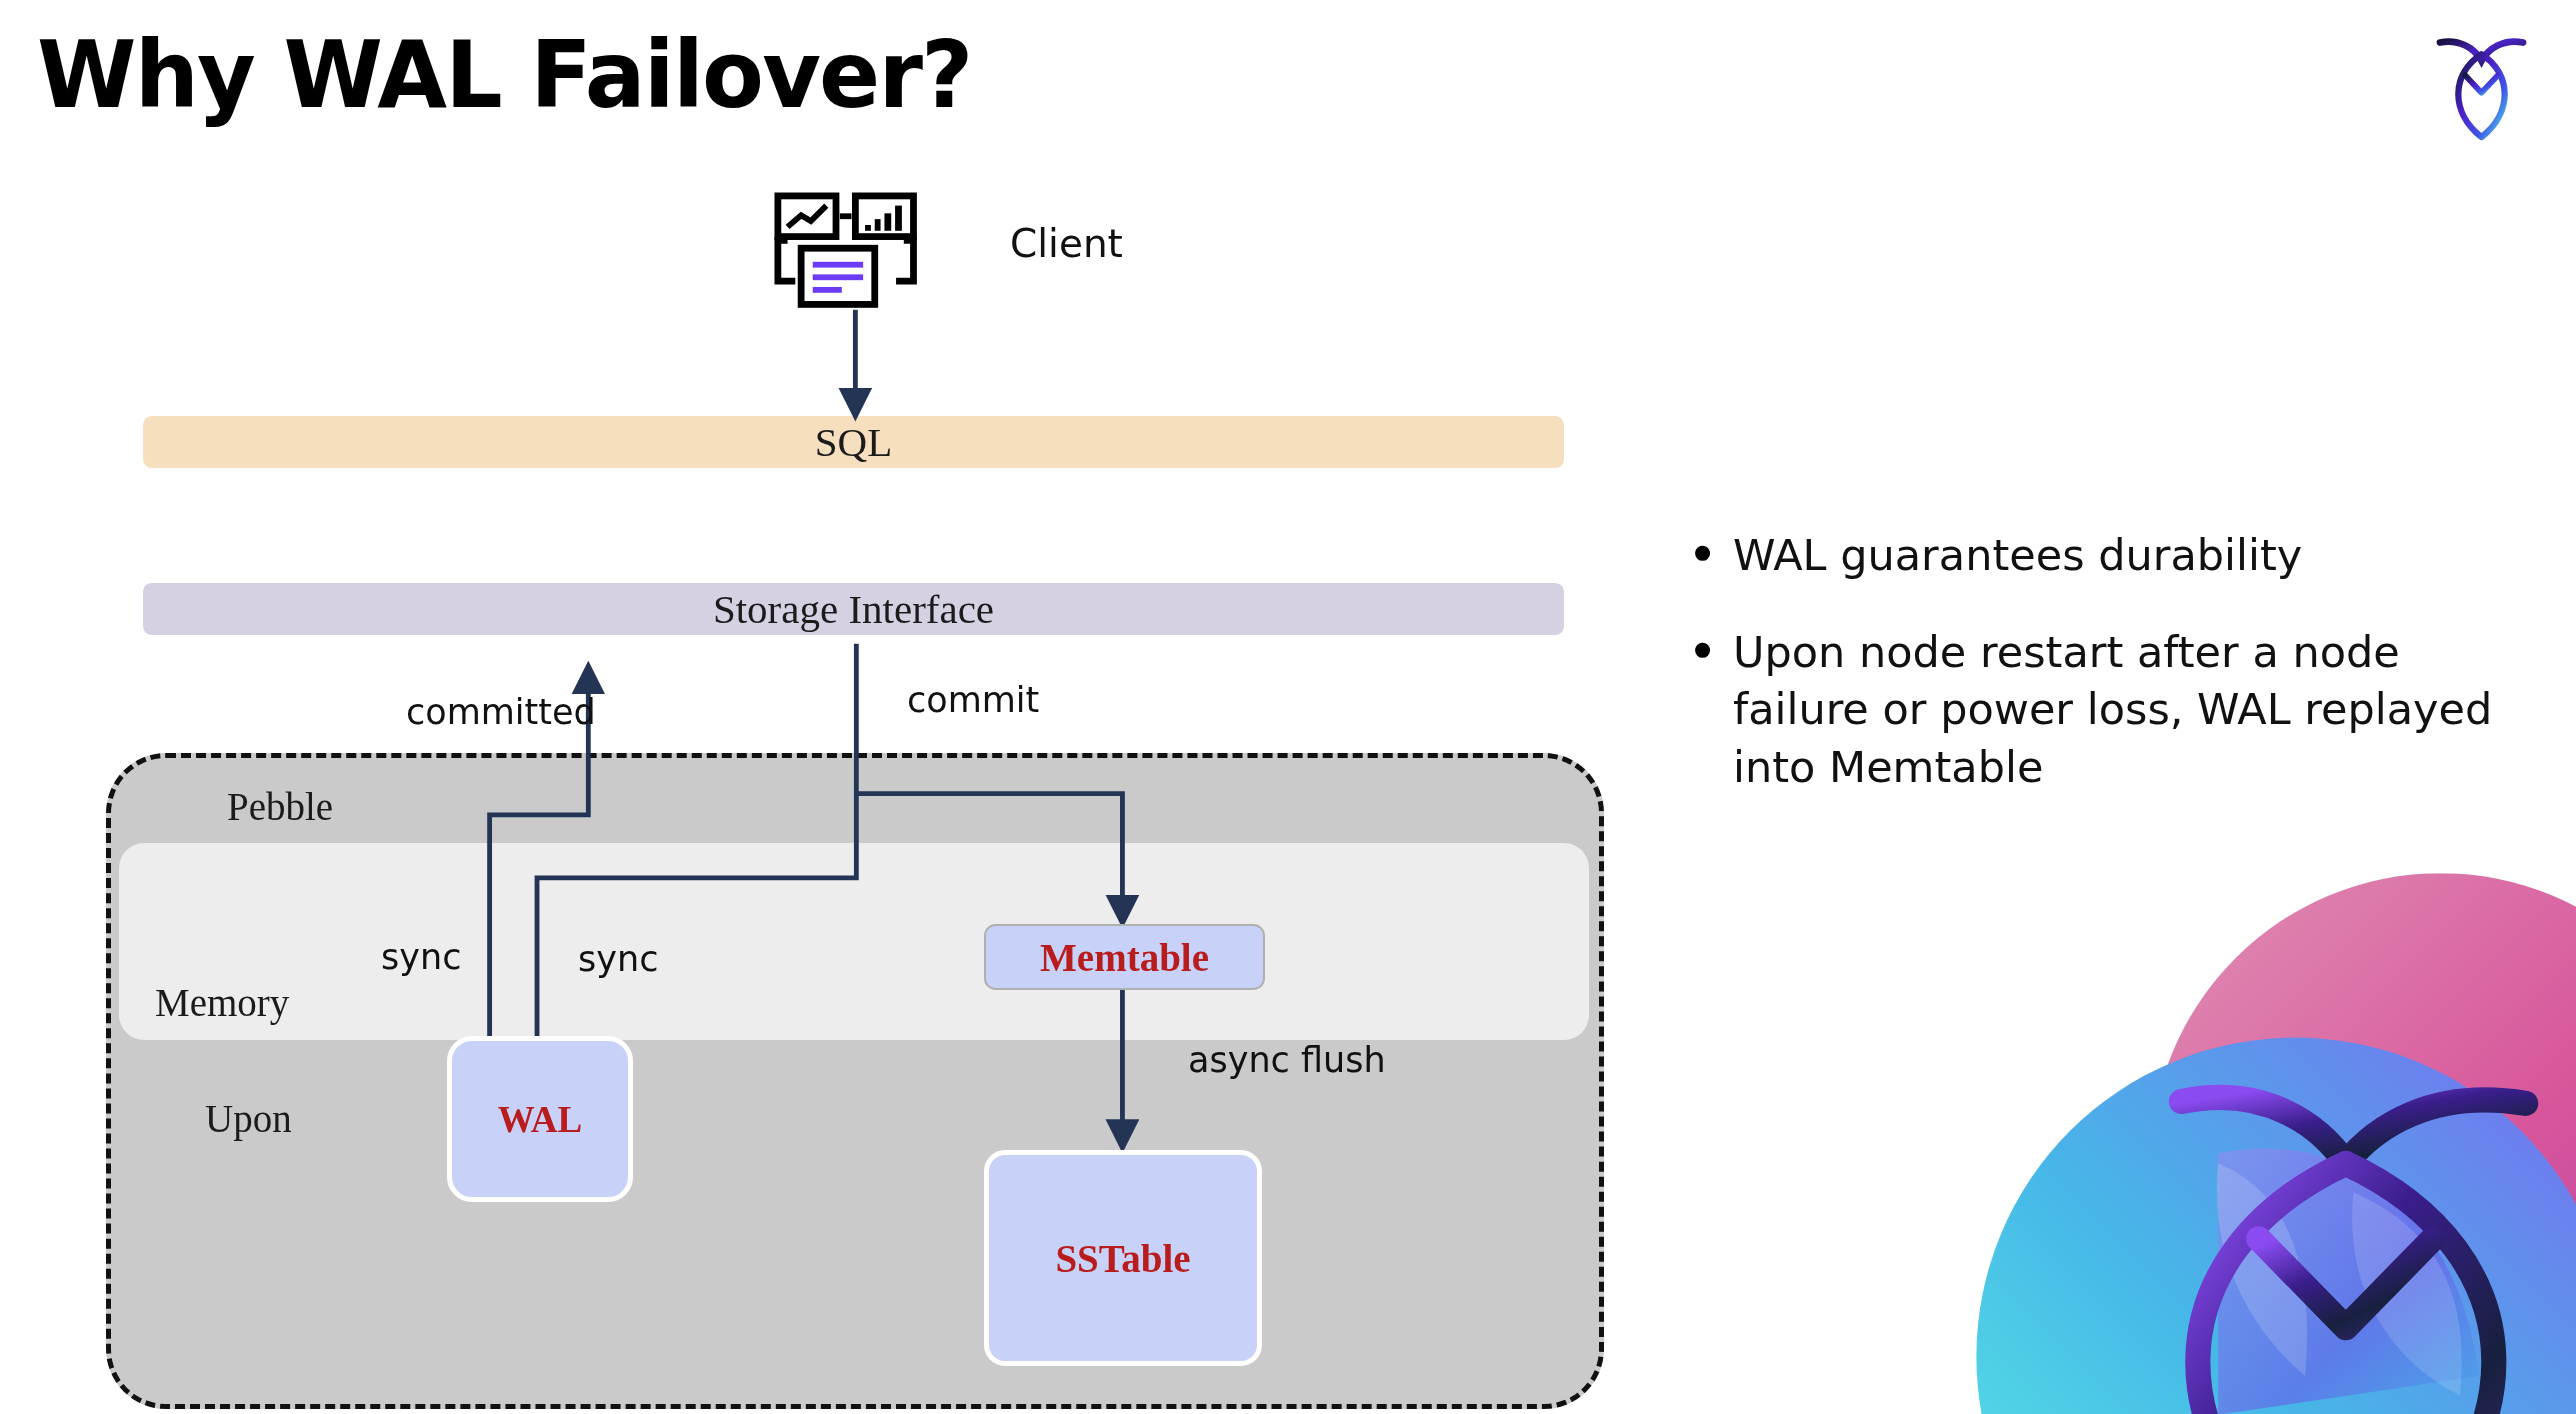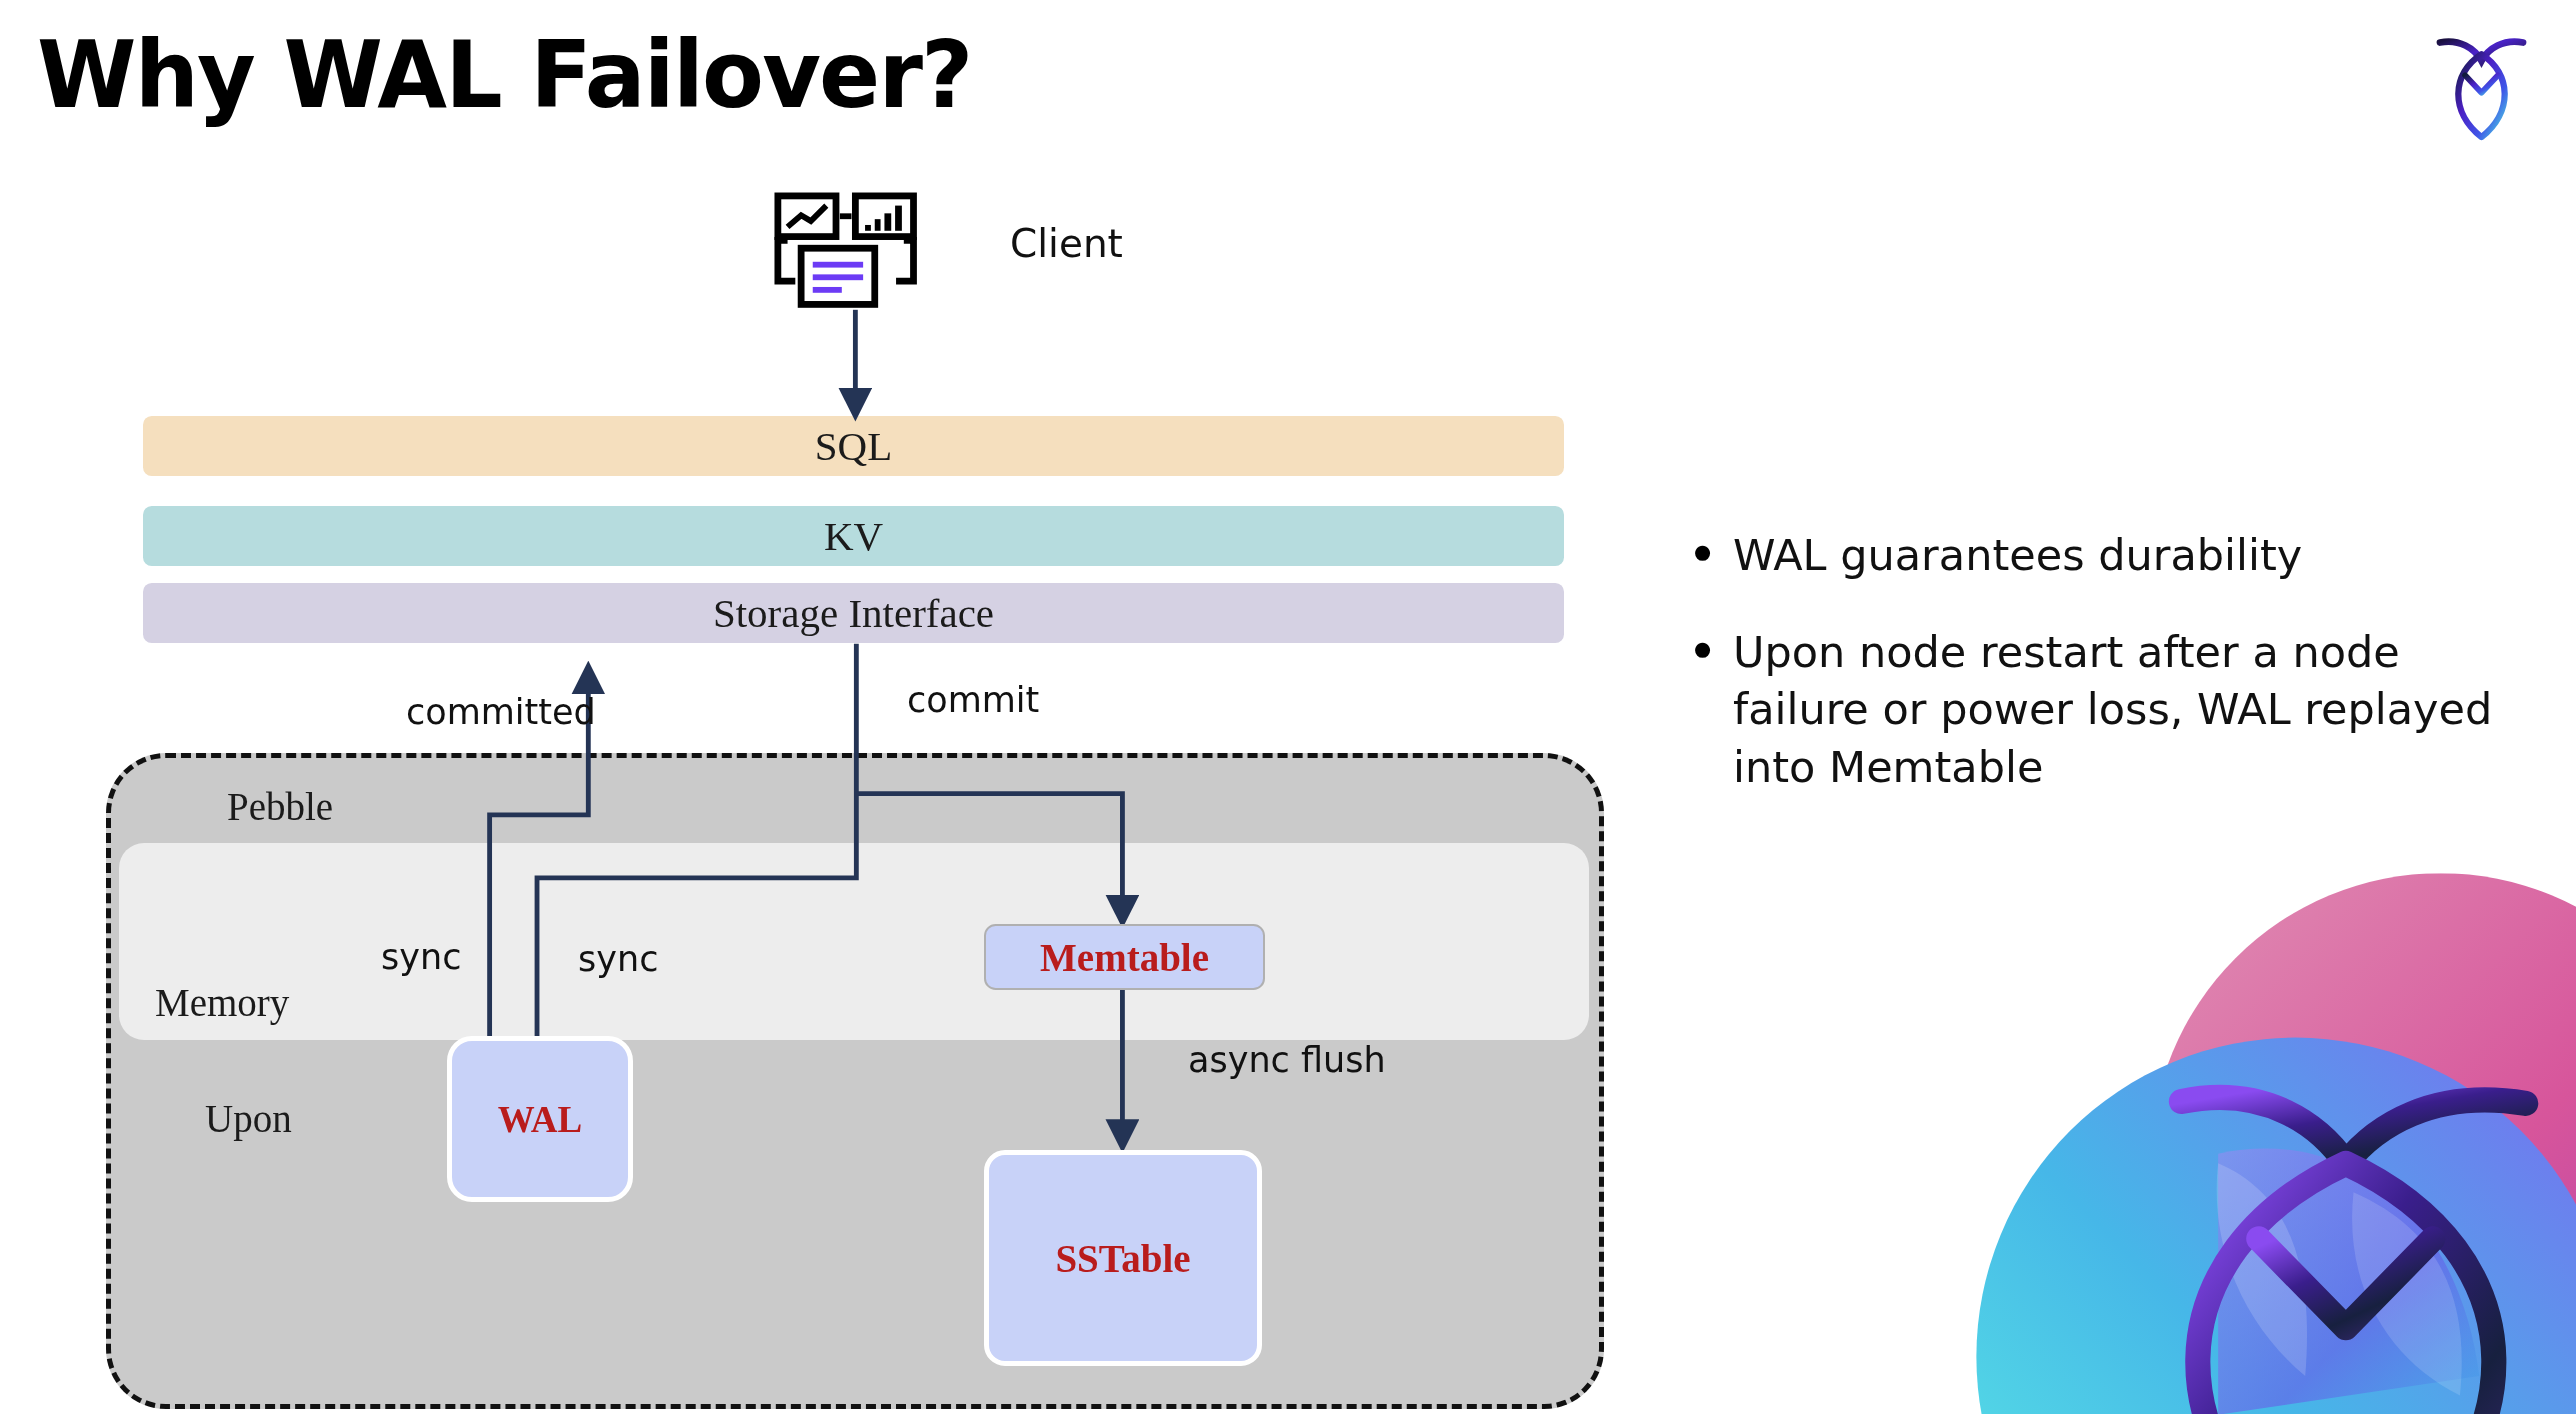--- a/index.html
+++ b/index.html
@@ -30,21 +30,21 @@
   
   #client-icon{ left:774px; top:192px; width:155px; height:126px; }
   #client-label{
     left:1010px; top:221px;
     font-size:39px; color:#111;
     font-family:"DejaVu Sans", sans-serif;
   }
 
   
   .layer-bar{
-    left:143px; width:1421px; height:60px;
+    left:143px; width:1421px; height:52px;
     border-radius:8.7px;
     display:flex; align-items:center; justify-content:center;
     font-family:"Liberation Serif", serif;
     font-size:41px; color:#1b1b1b;
   }
   #layer-sql{ top:416px; background:#F5DFBE; }
   #layer-kv{ top:506px; background:#B6DCDE; }
   #layer-storage{ top:583px; background:#D5D1E3; }
 
   
@@ -172,21 +172,20 @@
 
       <rect x="28" y="58" width="76" height="58" fill="#fff" stroke="#000" stroke-width="7"></rect>
       <rect x="40" y="72" width="52" height="6" fill="#6C3BF5"></rect>
       <rect x="40" y="85" width="52" height="6" fill="#6C3BF5"></rect>
       <rect x="40" y="98" width="30" height="6" fill="#6C3BF5"></rect>
     </svg>
   </div>
   <div class="abs" id="client-label">Client</div>
 
   <div class="abs layer-bar" id="layer-sql">SQL</div>
-  <div class="abs layer-bar" id="layer-kv">KV</div>
   <div class="abs layer-bar" id="layer-storage">Storage Interface</div>
 
   <div class="abs" id="pebble-box"></div>
   <div class="abs" id="memory-box"></div>
 
   <div class="abs zone-label" id="pebble-label">Pebble</div>
   <div class="abs zone-label" id="memory-label">Memory</div>
   <div class="abs zone-label" id="disk-label">Upon</div>
 
   <svg class="abs" id="edges" viewBox="0 0 1760 1462">

